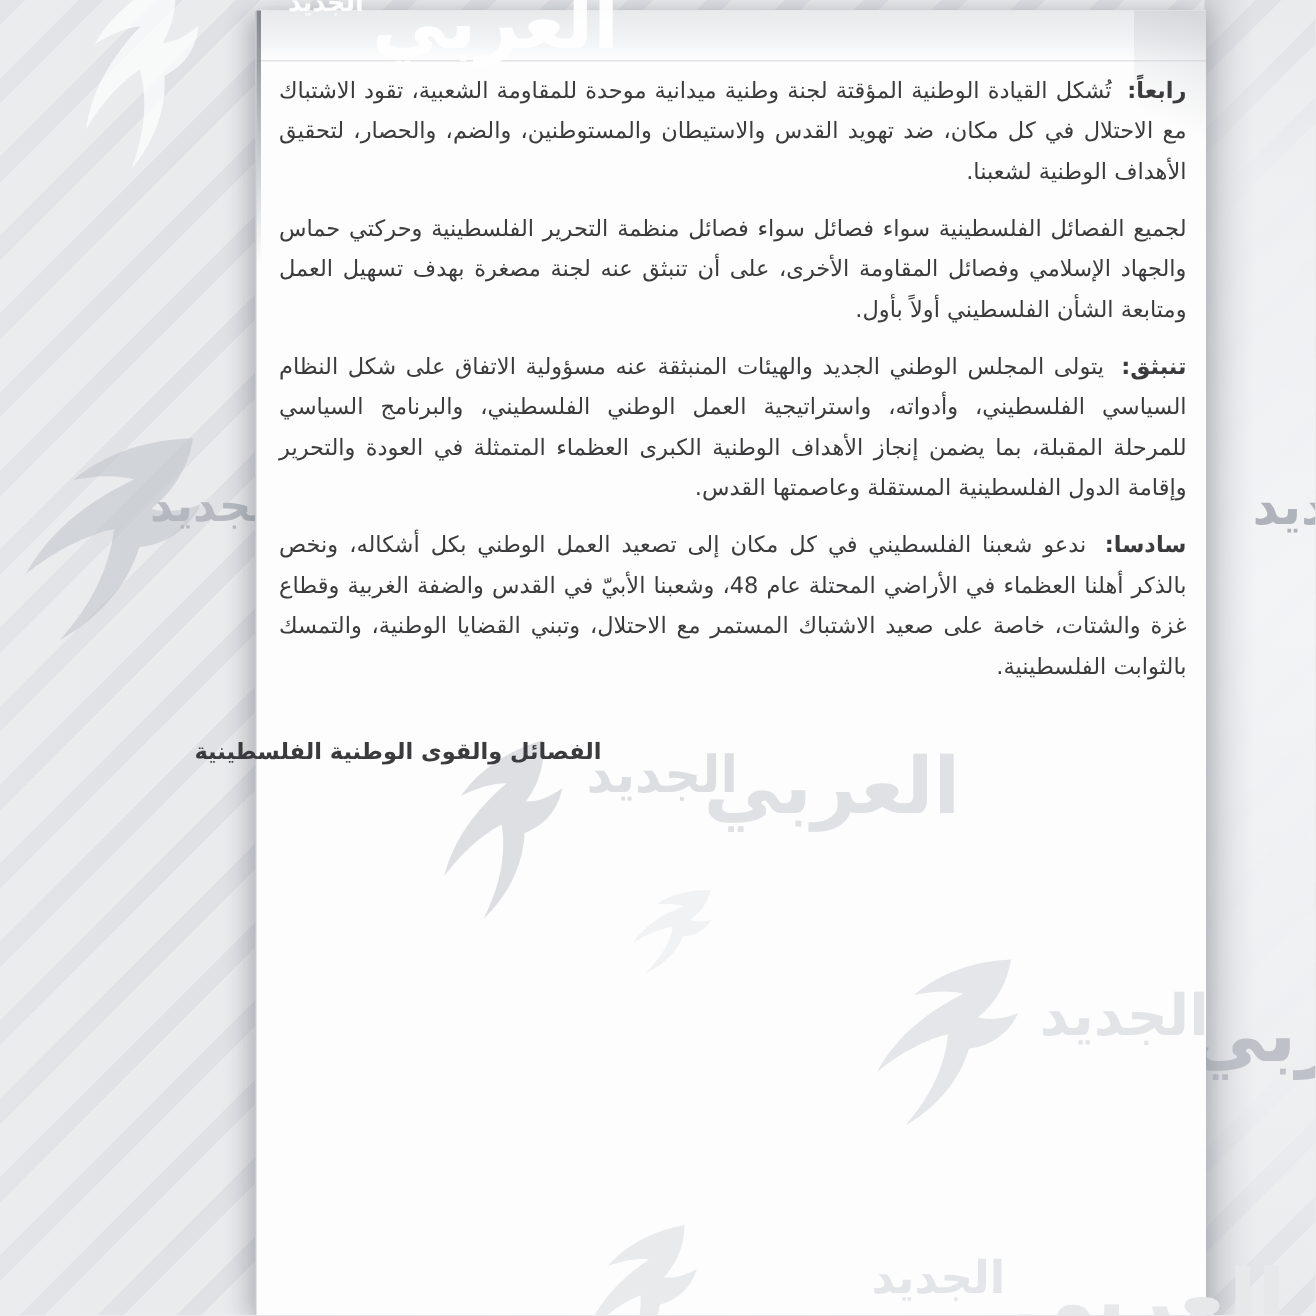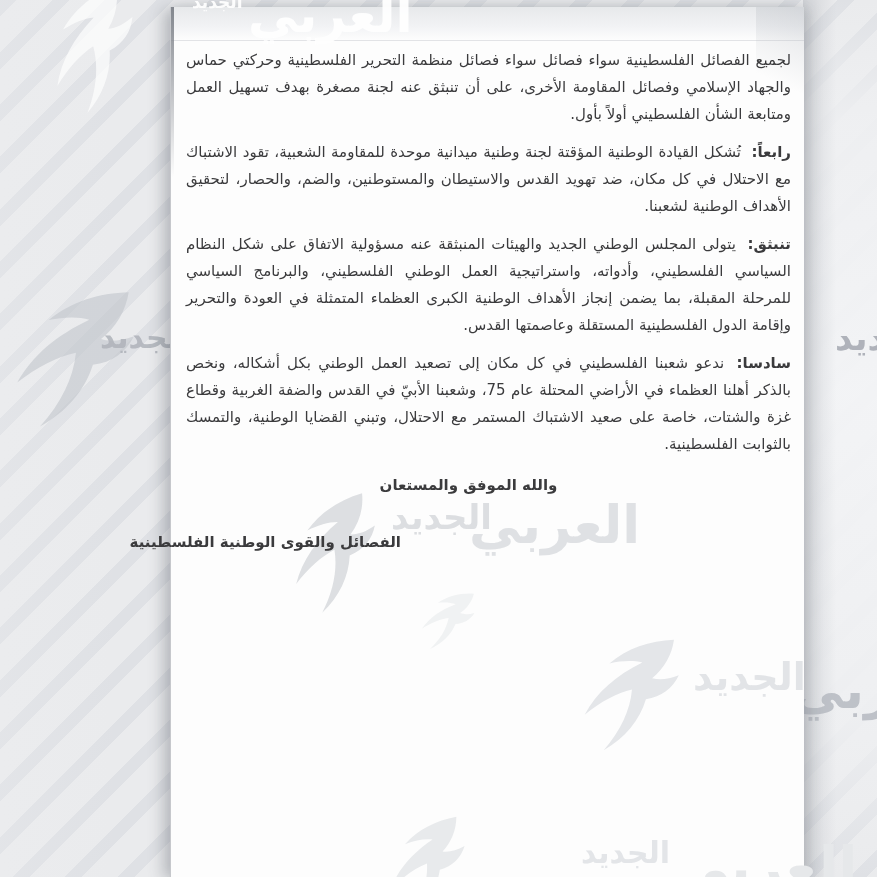--- a/index.html
+++ b/index.html
@@ -136,40 +136,39 @@
       <svg width="115" height="110" viewBox="0 0 100 120">
           <path fill="#e8eaec" d="M88 4 C 66 8, 46 18, 32 34 C 43 30, 53 28, 62 29 C 40 44, 24 62, 16 84 C 29 70, 43 60, 56 55 C 57 74, 51 94, 38 114 C 56 100, 67 82, 70 62 C 84 58, 93 49, 97 36 C 88 41, 80 43, 73 42 C 83 31, 88 18, 88 4 Z"></path>
         </svg>
     </span>
     <div class="pwm wm-edge-sub">الجديد</div>
     <div class="pwm wm-edge-main">العربي</div>
 
     <div class="page-content">
 
       <p class="para">
-        
-        <span>لجميع الفصائل الفلسطينية سواء فصائل سواء فصائل منظمة التحرير الفلسطينية وحركتي حماس والجهاد الإسلامي وفصائل المقاومة الأخرى، على أن تنبثق عنه لجنة مصغرة بهدف تسهيل العمل ومتابعة الشأن الفلسطيني أولاً بأول.</span>
+        <b class="lead">رابعاً:</b>
+        <span>تُشكل القيادة الوطنية المؤقتة لجنة وطنية ميدانية موحدة للمقاومة الشعبية، تقود الاشتباك مع الاحتلال في كل مكان، ضد تهويد القدس والاستيطان والمستوطنين، والضم، والحصار، لتحقيق الأهداف الوطنية لشعبنا.</span>
       </p>
 
       <p class="para">
-        <b class="lead">رابعاً:</b>
-        <span>تُشكل القيادة الوطنية المؤقتة لجنة وطنية ميدانية موحدة للمقاومة الشعبية، تقود الاشتباك مع الاحتلال في كل مكان، ضد تهويد القدس والاستيطان والمستوطنين، والضم، والحصار، لتحقيق الأهداف الوطنية لشعبنا.</span>
+        
+        <span>لجميع الفصائل الفلسطينية سواء فصائل سواء فصائل منظمة التحرير الفلسطينية وحركتي حماس والجهاد الإسلامي وفصائل المقاومة الأخرى، على أن تنبثق عنه لجنة مصغرة بهدف تسهيل العمل ومتابعة الشأن الفلسطيني أولاً بأول.</span>
       </p>
 
       <p class="para">
         <b class="lead">تنبثق:</b>
         <span>يتولى المجلس الوطني الجديد والهيئات المنبثقة عنه مسؤولية الاتفاق على شكل النظام السياسي الفلسطيني، وأدواته، واستراتيجية العمل الوطني الفلسطيني، والبرنامج السياسي للمرحلة المقبلة، بما يضمن إنجاز الأهداف الوطنية الكبرى العظماء المتمثلة في العودة والتحرير وإقامة الدول الفلسطينية المستقلة وعاصمتها القدس.</span>
       </p>
 
       <p class="para">
         <b class="lead">سادسا:</b>
-        <span>ندعو شعبنا الفلسطيني في كل مكان إلى تصعيد العمل الوطني بكل أشكاله، ونخص بالذكر أهلنا العظماء في الأراضي المحتلة عام 75، وشعبنا الأبيّ في القدس والضفة الغربية وقطاع غزة والشتات، خاصة على صعيد الاشتباك المستمر مع الاحتلال، وتبني القضايا الوطنية، والتمسك بالثوابت الفلسطينية.</span>
+        <span>ندعو شعبنا الفلسطيني في كل مكان إلى تصعيد العمل الوطني بكل أشكاله، ونخص بالذكر أهلنا العظماء في الأراضي المحتلة عام 48، وشعبنا الأبيّ في القدس والضفة الغربية وقطاع غزة والشتات، خاصة على صعيد الاشتباك المستمر مع الاحتلال، وتبني القضايا الوطنية، والتمسك بالثوابت الفلسطينية.</span>
       </p>
 
 
-      <p class="closing">والله الموفق والمستعان</p>
 
       <p class="signature">الفصائل والقوى الوطنية الفلسطينية</p>
 
     </div>
   </div>
 
 </div>
 
 </body></html>

